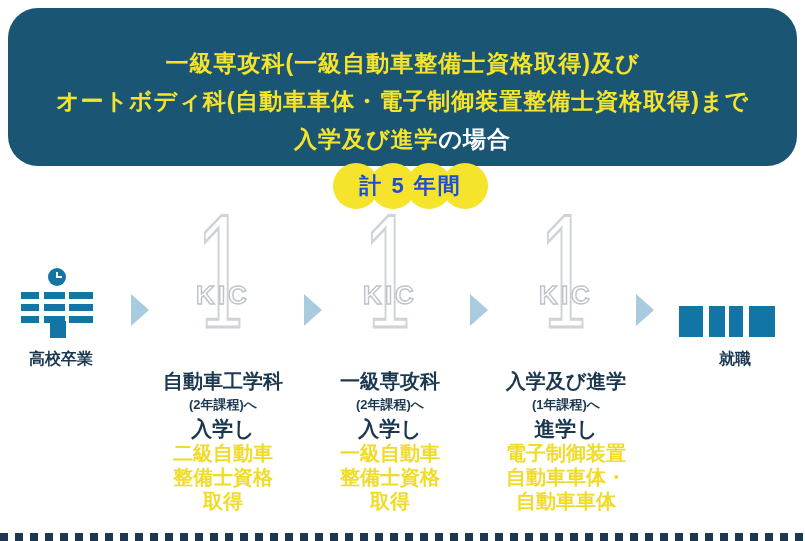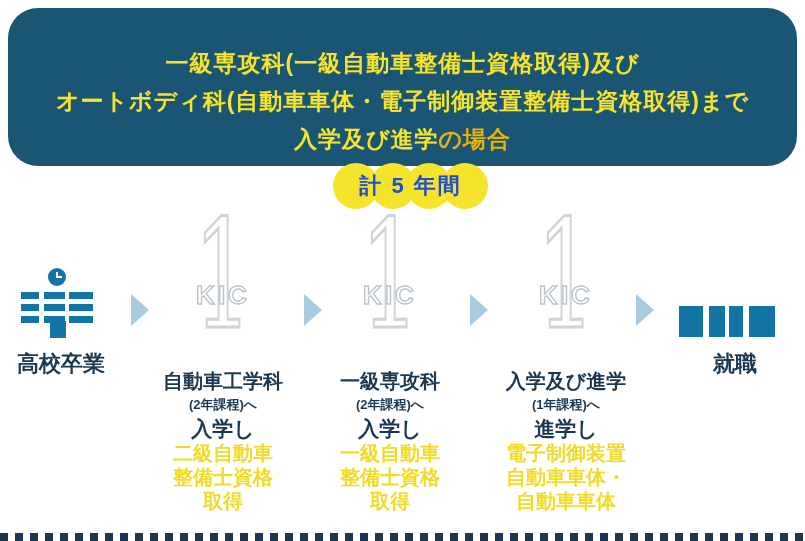--- a/index.html
+++ b/index.html
@@ -8,21 +8,21 @@
     font-family:"Liberation Sans","DejaVu Sans",sans-serif;overflow:hidden;
     font-weight:bold;
   }
   
   .header-box{
     position:absolute;left:8px;top:8px;width:789px;height:158px;
     background:#1A5674;border-radius:30px;
     text-align:center;padding-top:36px;box-sizing:border-box;
   }
   .header-line{font-size:23px;line-height:38px;color:#F5E32C;letter-spacing:1px;}
-  .header-line .white{color:#eab308;}
+  .header-line .white{color:#ffffff;}
   
   .badge{position:absolute;left:333px;top:163px;width:155px;height:46px;}
   .bump{position:absolute;top:0;width:46px;height:46px;border-radius:50%;background:#F5E32C;}
   .bump.b1{left:0;} .bump.b2{left:37px;} .bump.b3{left:73px;} .bump.b4{left:109px;}
   .badge-label{
     position:absolute;left:0;top:0;width:100%;height:46px;line-height:46px;
     text-align:center;font-size:22px;color:#1d4ed8;letter-spacing:2px;
   }
   
   .school{position:absolute;left:16px;top:265px;width:88px;height:73px;}
@@ -51,21 +51,21 @@
     -webkit-text-stroke:1.4px #BCC3C9;
   }
   
   .arr{
     position:absolute;top:294px;width:0;height:0;
     border-top:16px solid transparent;border-bottom:16px solid transparent;
     border-left:18px solid #A8CBDF;
   }
   .arr.a1{left:131px;} .arr.a2{left:304px;} .arr.a3{left:470px;} .arr.a4{left:636px;}
   
-  .end-label{position:absolute;top:349px;width:110px;text-align:center;font-size:22px;color:#1C3850;}
+  .end-label{position:absolute;top:349px;width:110px;text-align:center;font-size:16px;color:#1C3850;}
   .end-label.n1{left:6px;} .end-label.n5{left:680px;}
   .node-label{position:absolute;width:170px;text-align:center;color:#1C3850;margin-top:19px;}
   .node-label.n2{left:138px;} .node-label.n3{left:305px;} .node-label.n4{left:481px;}
   .nl-title{position:absolute;top:0;width:100%;font-size:20px;}
   .nl-sub{position:absolute;top:28px;width:100%;font-size:13px;}
   .nl-action{position:absolute;top:47px;width:100%;font-size:21px;}
   .nl-qual{position:absolute;top:73px;width:100%;font-size:20px;line-height:24px;color:#F0DC28;}
   .node-label{top:349px;height:150px;}
   
   .shop{position:absolute;left:668px;top:248px;width:137px;height:97px;}

